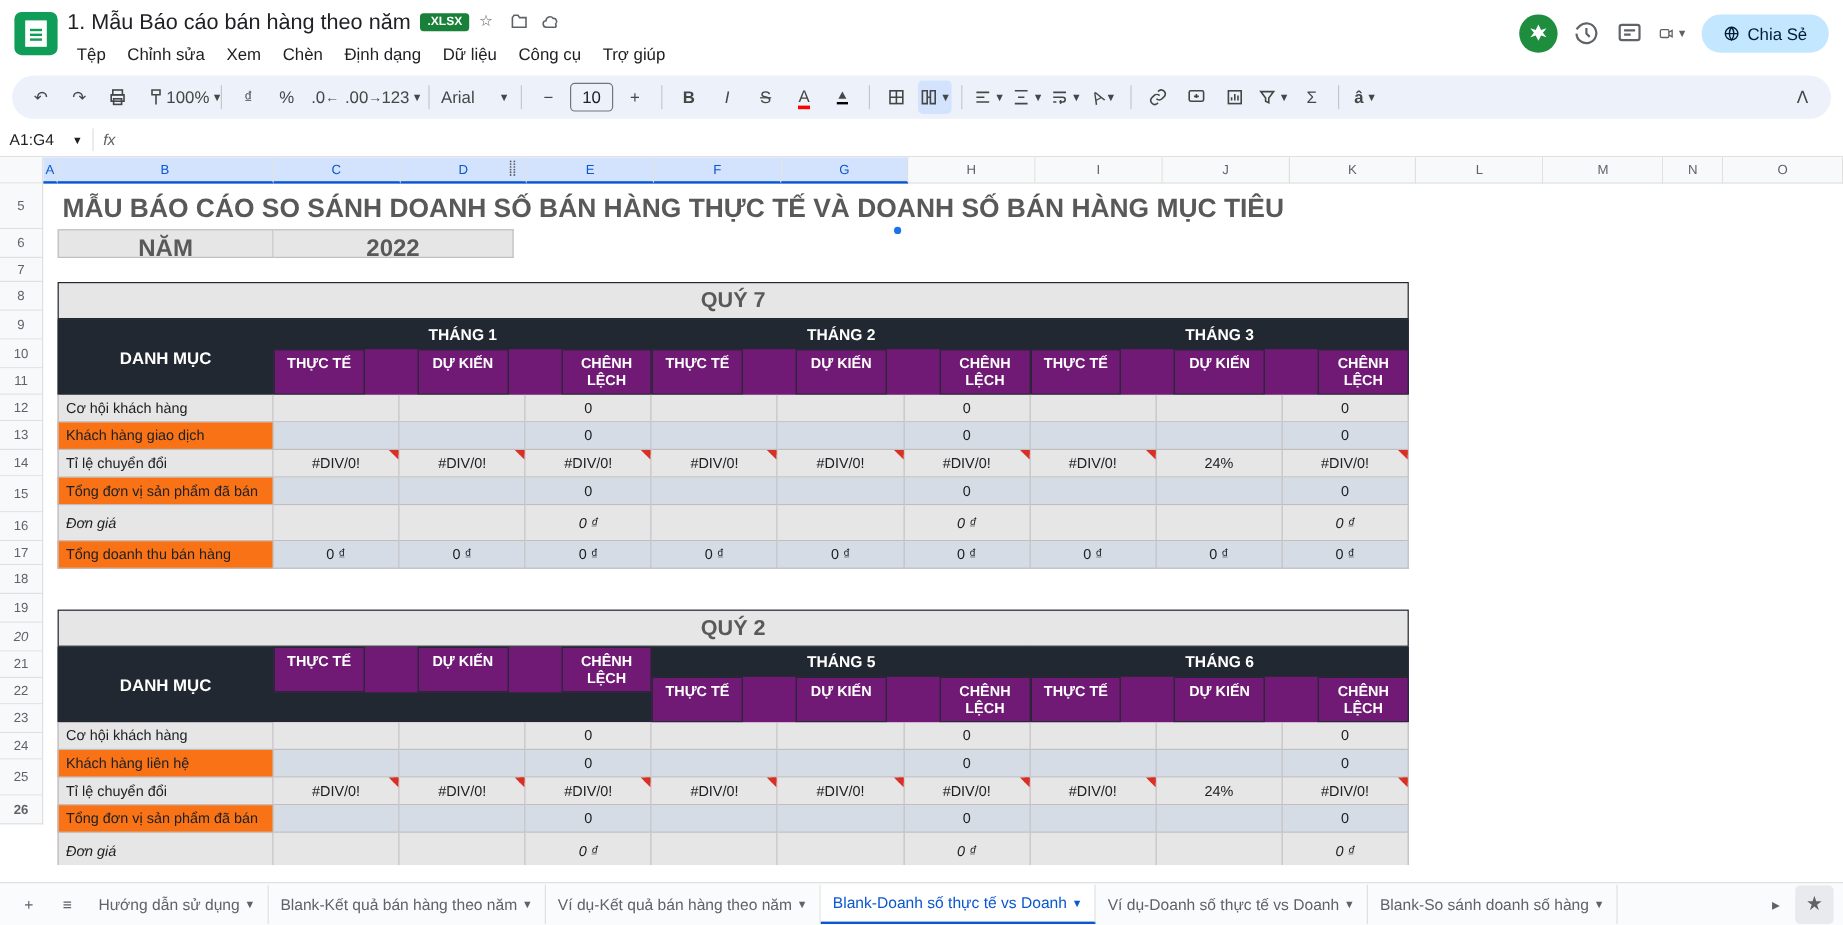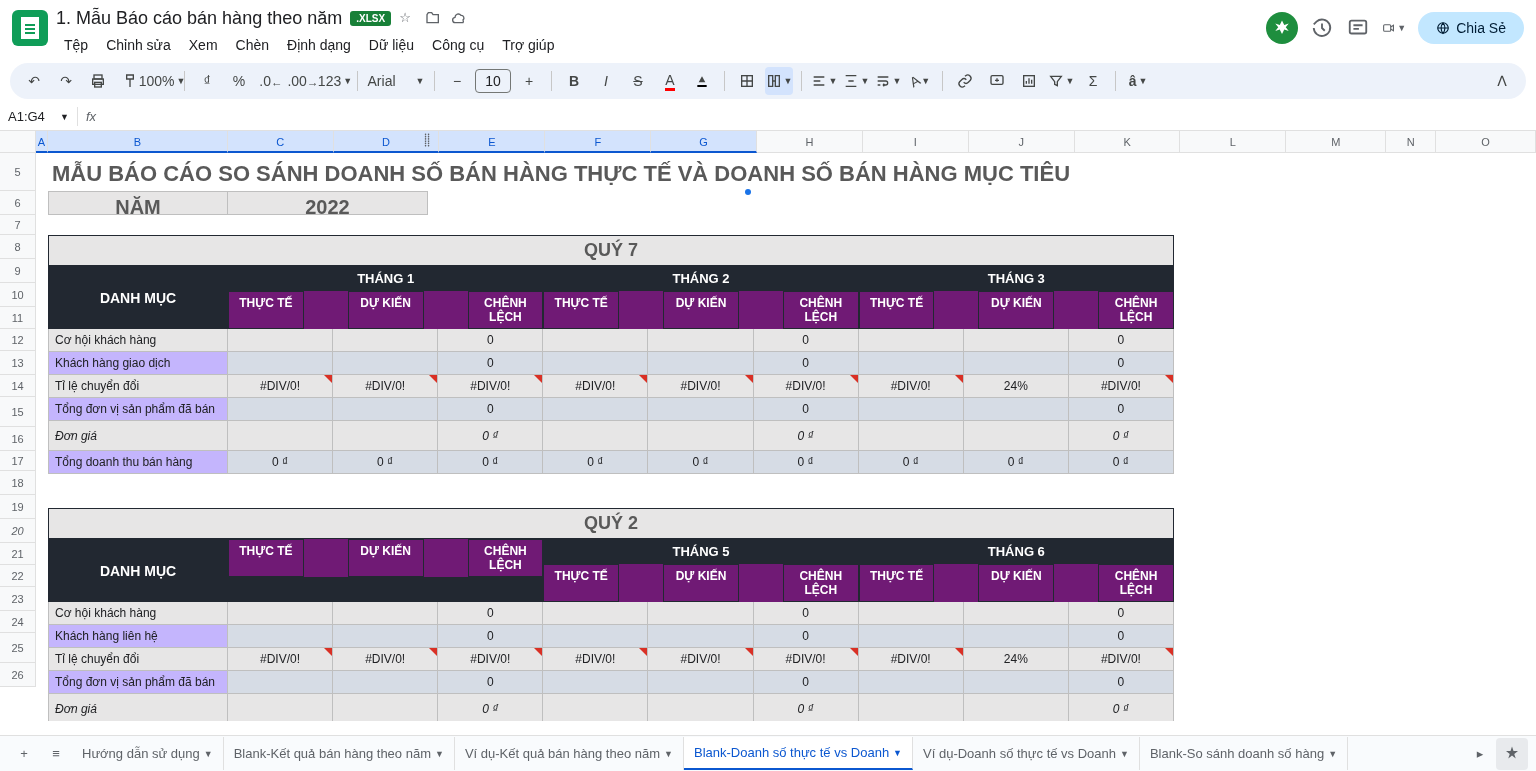--- a/index.html
+++ b/index.html
@@ -57,21 +57,21 @@
 .cat-head { width: 180px; border: 1px solid #222831; display: flex; align-items: center; justify-content: center; font-weight: bold; font-size: 14px; }
 .month-group { flex: 1; display: flex; flex-direction: column; }
 .month-label { text-align: center; font-weight: bold; padding: 4px; border: 1px solid #222831; font-size: 13px; }
 .sub-head-row { display: flex; background: #701a75; gap: 44px; }
 .sub-head { flex: 1; text-align: center; padding: 4px; border: 1px solid #222831; font-size: 12px; font-weight: bold; color: #fff; }
 
 .data-row { display: flex; background: #f0abfc; }
 .data-row.alt { background: #d6dce5; }
 .row-label { width: 180px; padding: 4px 6px; font-size: 12px; border: 1px solid #bfbfbf; border-top: none; display: flex; align-items: center; background: #fff; }
 .row-label.grey { background: #e7e6e6; }
-.row-label.blue { background: #c4b5fd; }
+.row-label.blue { background: #f97316; }
 .data-cell { flex: 1; text-align: center; padding: 4px; font-size: 12px; border-right: 1px solid #bfbfbf; border-bottom: 1px solid #bfbfbf; position: relative; display: flex; align-items: center; justify-content: center; }
 .data-cell.err::after { content: ""; position: absolute; top: 0; right: 0; border: 4px solid transparent; border-top-color: #d93025; border-right-color: #d93025; }
 .tall { min-height: 30px; font-style: italic; }
 .month-cols { flex: 1; display: flex; }
 
 .sheet-tabs { display: flex; align-items: center; border-top: 1px solid #e0e0e0; height: 36px; padding: 0 8px; background: #f9fbfd; position: fixed; bottom: 0; left: 0; right: 0; }
 .tab-btn { width: 32px; height: 32px; display: flex; align-items: center; justify-content: center; color: #5f6368; cursor: pointer; }
 .sheet-tab { padding: 8px 10px; font-size: 13px; color: #5f6368; cursor: pointer; display: flex; align-items: center; gap: 4px; border-right: 1px solid #e0e0e0; }
 .sheet-tab.active { color: #0b57d0; background: #fff; font-weight: 500; border-bottom: 2px solid #0b57d0; }
 .tab-dd { font-size: 9px; }
@@ -299,21 +299,21 @@
         <div class="row-h" style="height: 24px;">16</div>
         <div class="row-h" style="height: 20px;">17</div>
         <div class="row-h" style="height: 24px;">18</div>
         <div class="row-h" style="height: 24px;">19</div>
         <div class="row-h" style="height: 24px; font-style: italic;">20</div>
         <div class="row-h" style="height: 22px;">21</div>
         <div class="row-h" style="height: 22px;">22</div>
         <div class="row-h" style="height: 24px;">23</div>
         <div class="row-h" style="height: 22px;">24</div>
         <div class="row-h" style="height: 30px;">25</div>
-        <div class="row-h" style="height: 24px;">26</div>
+        <div class="row-h" style="height: 24px; font-weight: bold;">26</div>
       </div>
   </div>
   <div style="flex:1;display:flex;flex-direction:column;overflow:hidden">
     <div class="col-headers" id="col-headers" style="position:relative">
       <div class="col-drag">⸽⸽</div>
     <div class="col-h col-sel" style="width: 12px;">A</div>
         <div class="col-h col-sel" style="width: 180px;">B</div>
         <div class="col-h col-sel" style="width: 106px;">C</div>
         <div class="col-h col-sel" style="width: 106px;">D</div>
         <div class="col-h col-sel" style="width: 106px;">E</div>

